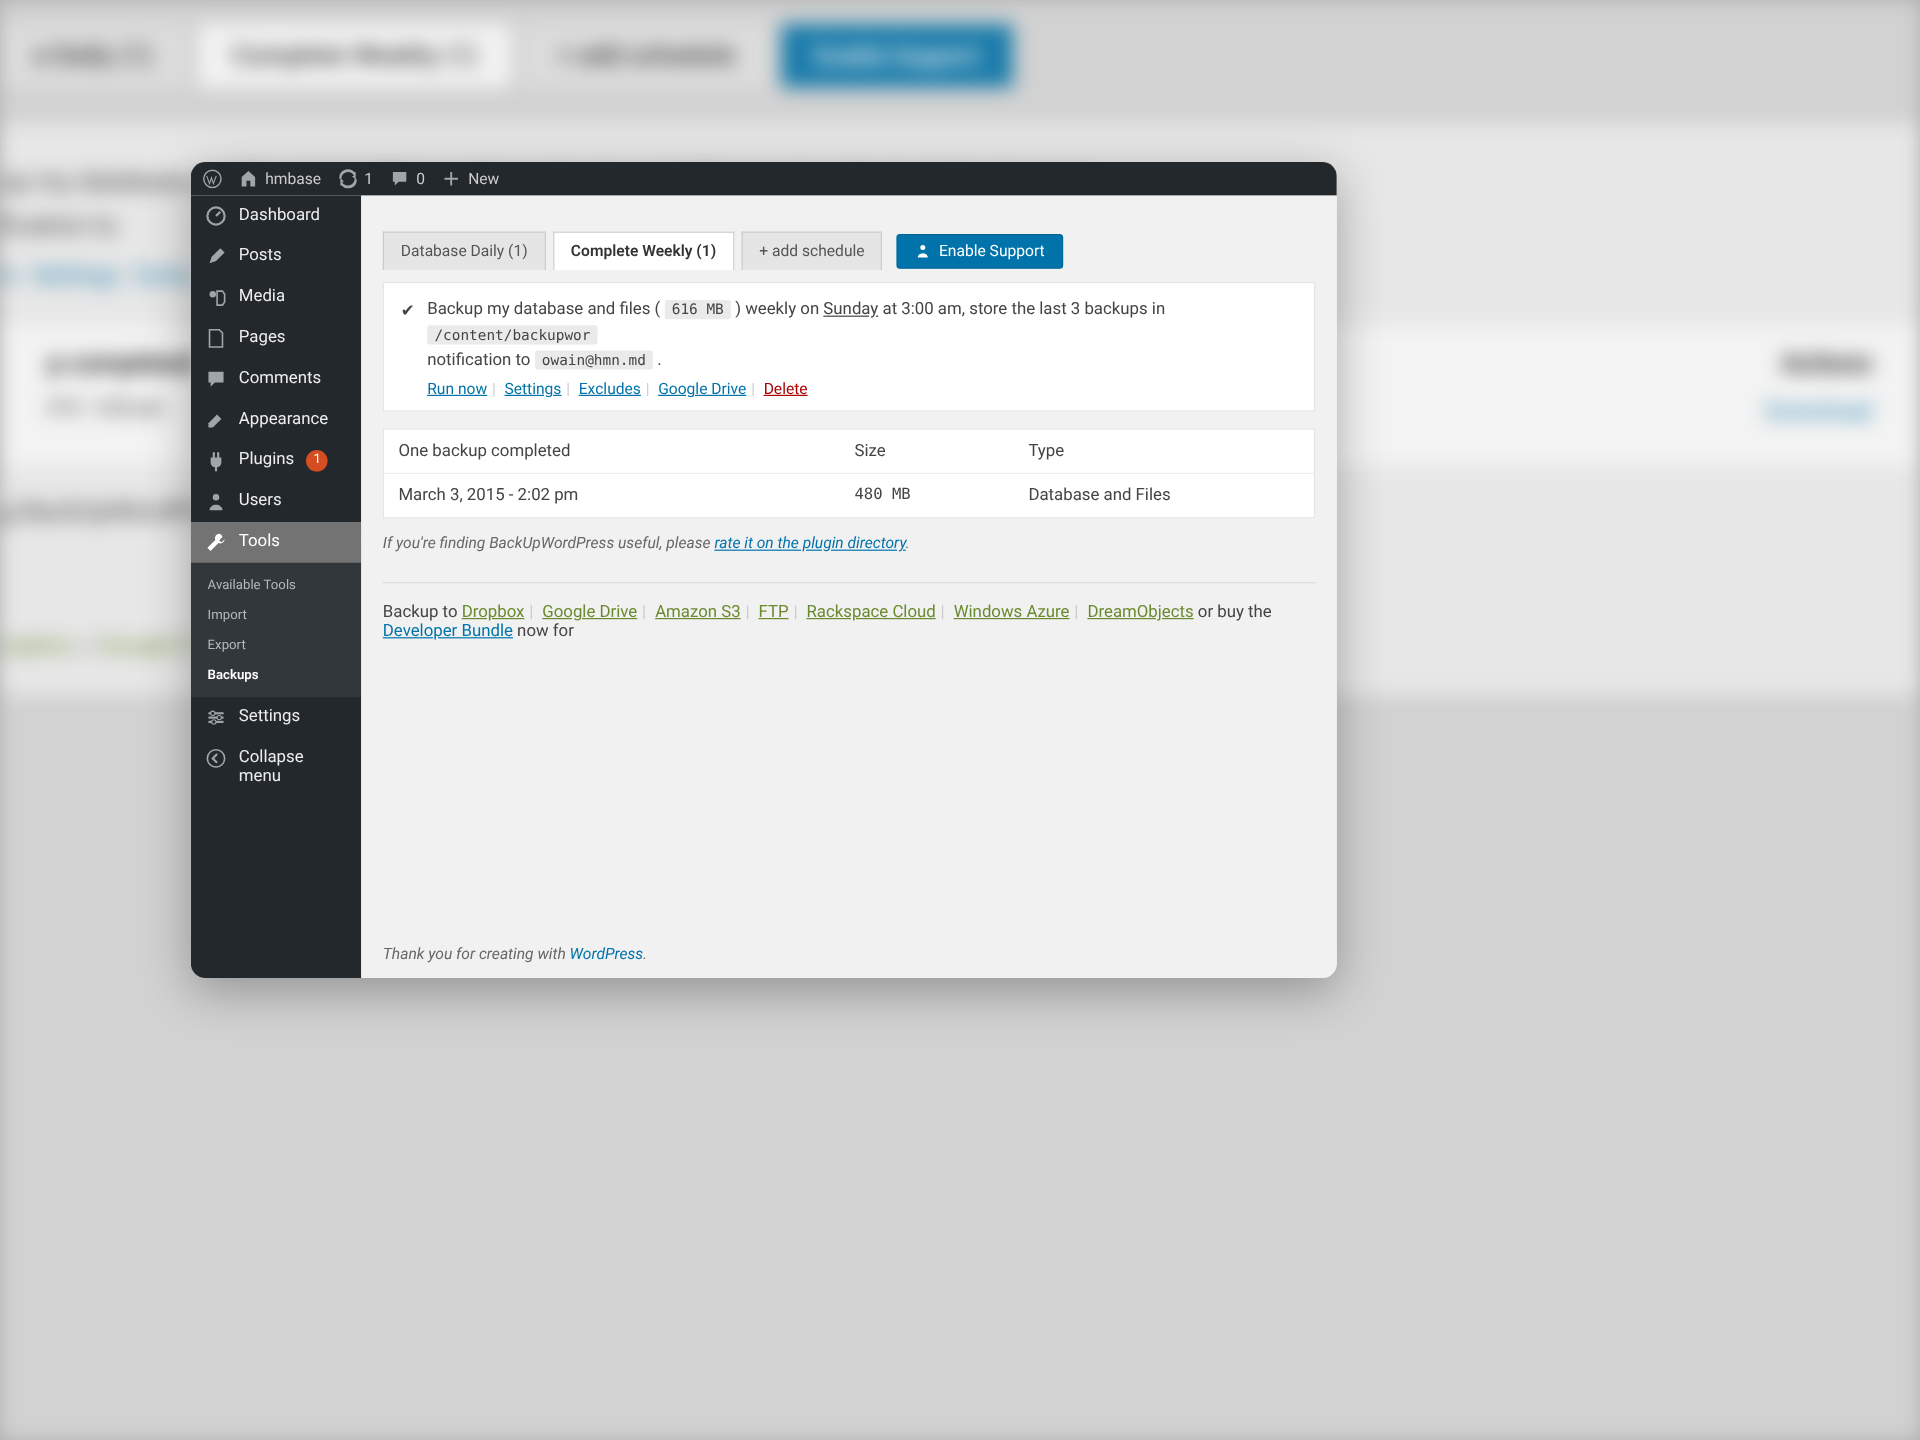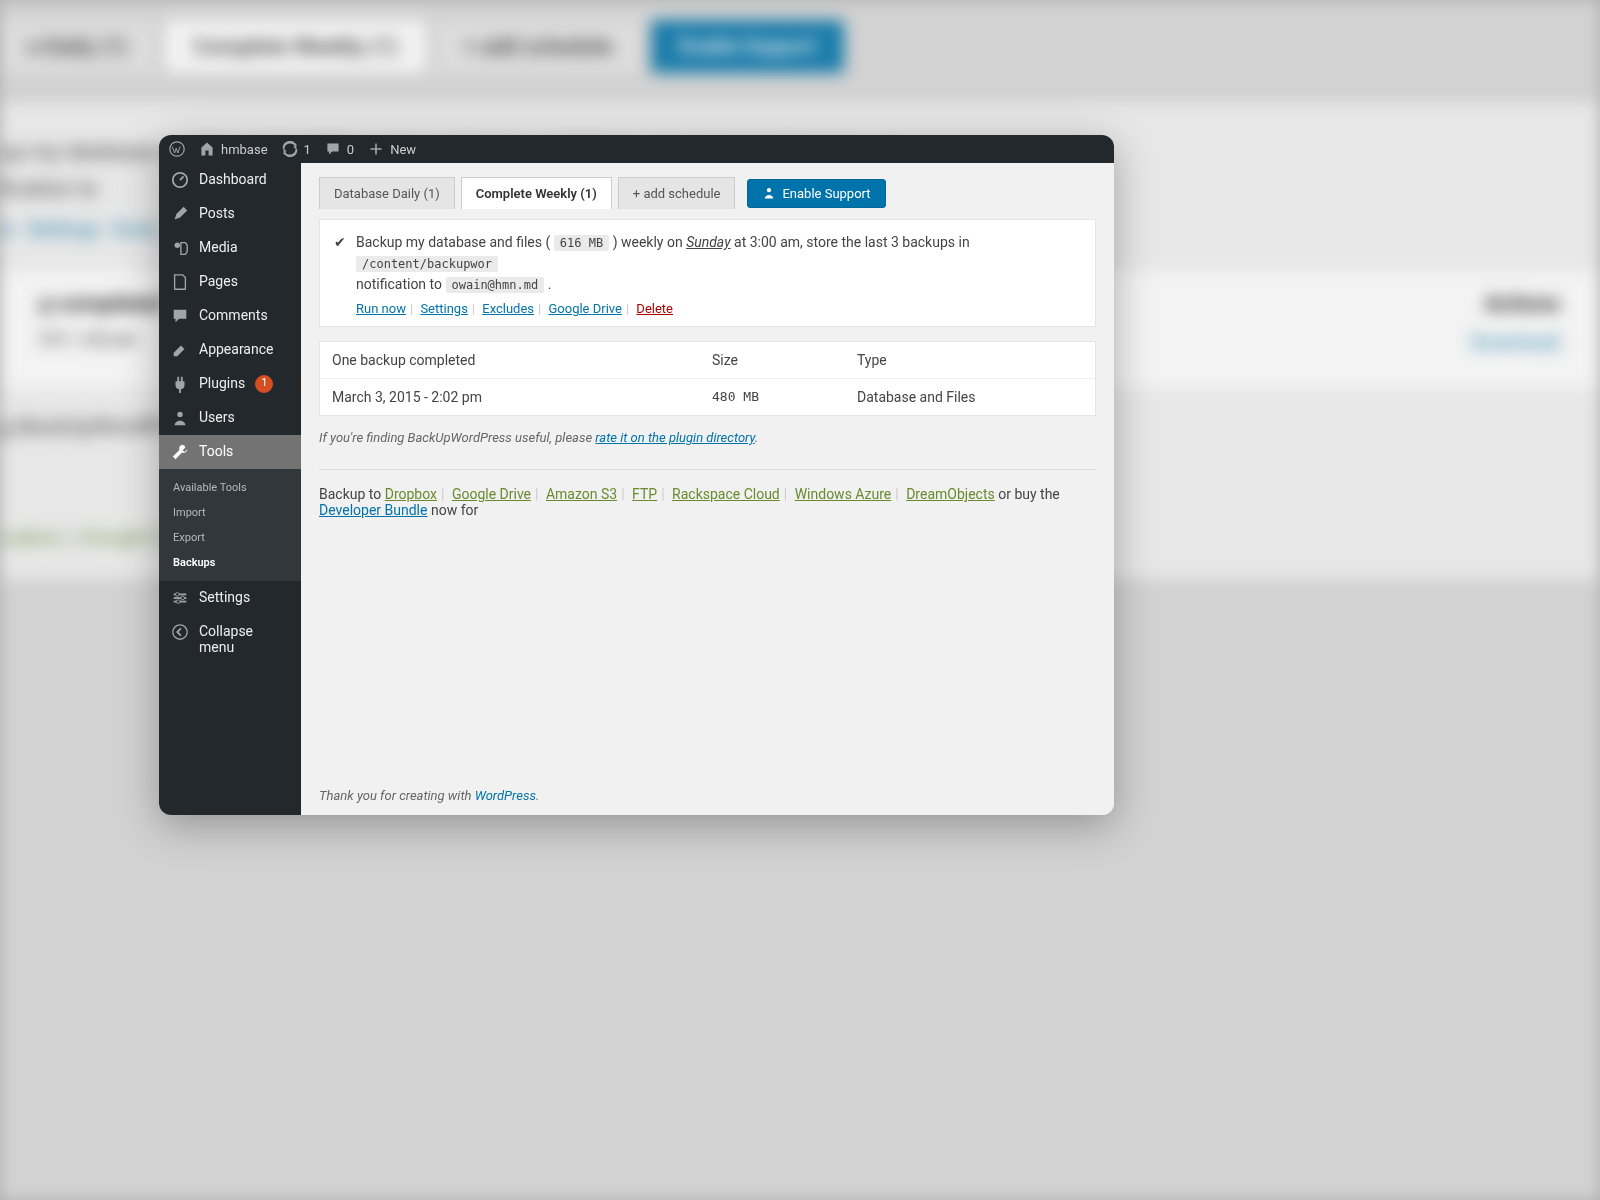--- a/index.html
+++ b/index.html
@@ -52,21 +52,21 @@
 .menu-item svg{ width:18px; height:18px; fill:#a0a5aa; flex-shrink:0;}
 .menu-item.current svg{ fill:#fff;}
 .badge{ background:#d54e21; color:#fff; border-radius:9px; font-size:11px; padding:0 6px; line-height:16px;}
 .submenu{ background:#32373c; padding:6px 0;}
 .submenu-item{ padding:6px 12px 6px 14px; color:#b4b9be; font-size:11px; cursor:pointer;}
 .submenu-item.active{ color:#ffffff; font-weight:600;}
 
 
 .main{
   position:absolute; top:28px; left:142px; right:0; bottom:0;
-  background:#f1f1f1; padding:14px 18px 0 18px; overflow:hidden;
+  background:#f1f1f1; padding:30px 18px 0 18px; overflow:hidden;
 }
 .tabs-row{ display:flex; gap:6px; align-items:center; }
 .tab{
   background:#e5e5e5; border:1px solid #ccc; border-bottom:none;
   padding:8px 14px; font-size:13px; color:#555; cursor:pointer;
 }
 .tab.active{ background:#fff; color:#333; font-weight:600; }
 .btn-primary{
   background:#0073aa; color:#fff; border:1px solid #006799;
   padding:6px 14px; font-size:13px; cursor:pointer; border-radius:3px;
@@ -74,21 +74,21 @@
 }
 .btn-primary svg{ width:14px; height:14px; fill:#fff;}
 
 .panel{
   background:#fff; border:1px solid #e5e5e5; margin-top:10px;
   padding:12px 16px 10px 36px; position:relative;
 }
 .panel .check{ position:absolute; left:14px; top:14px; font-size:14px; color:#444;}
 .panel-text{ font-size:14px; color:#444; line-height:1.5; }
 .codebox{ background:#eaeaea; font-family:Menlo,Consolas,monospace; font-size:12px; padding:1px 6px; border-radius:2px;}
-.underl{ text-decoration:underline;font-style:italic; }
+.underl{ text-decoration:underline; }
 .panel-links{ margin-top:6px; font-size:13px;}
 .panel-links a{ color:#0073aa; text-decoration:underline; cursor:pointer;}
 .panel-links a.danger{ color:#a00;}
 .sep-pipe{ color:#ccc; margin:0 4px;}
 
 .table{ margin-top:14px; background:#fff; border:1px solid #e5e5e5;}
 .trow{ display:flex; padding:10px 12px; font-size:14px; color:#444;}
 .trow.head{ border-bottom:1px solid #eee;}
 .trow .c1{ flex:0 0 380px;}
 .trow .c2{ flex:0 0 145px;}

